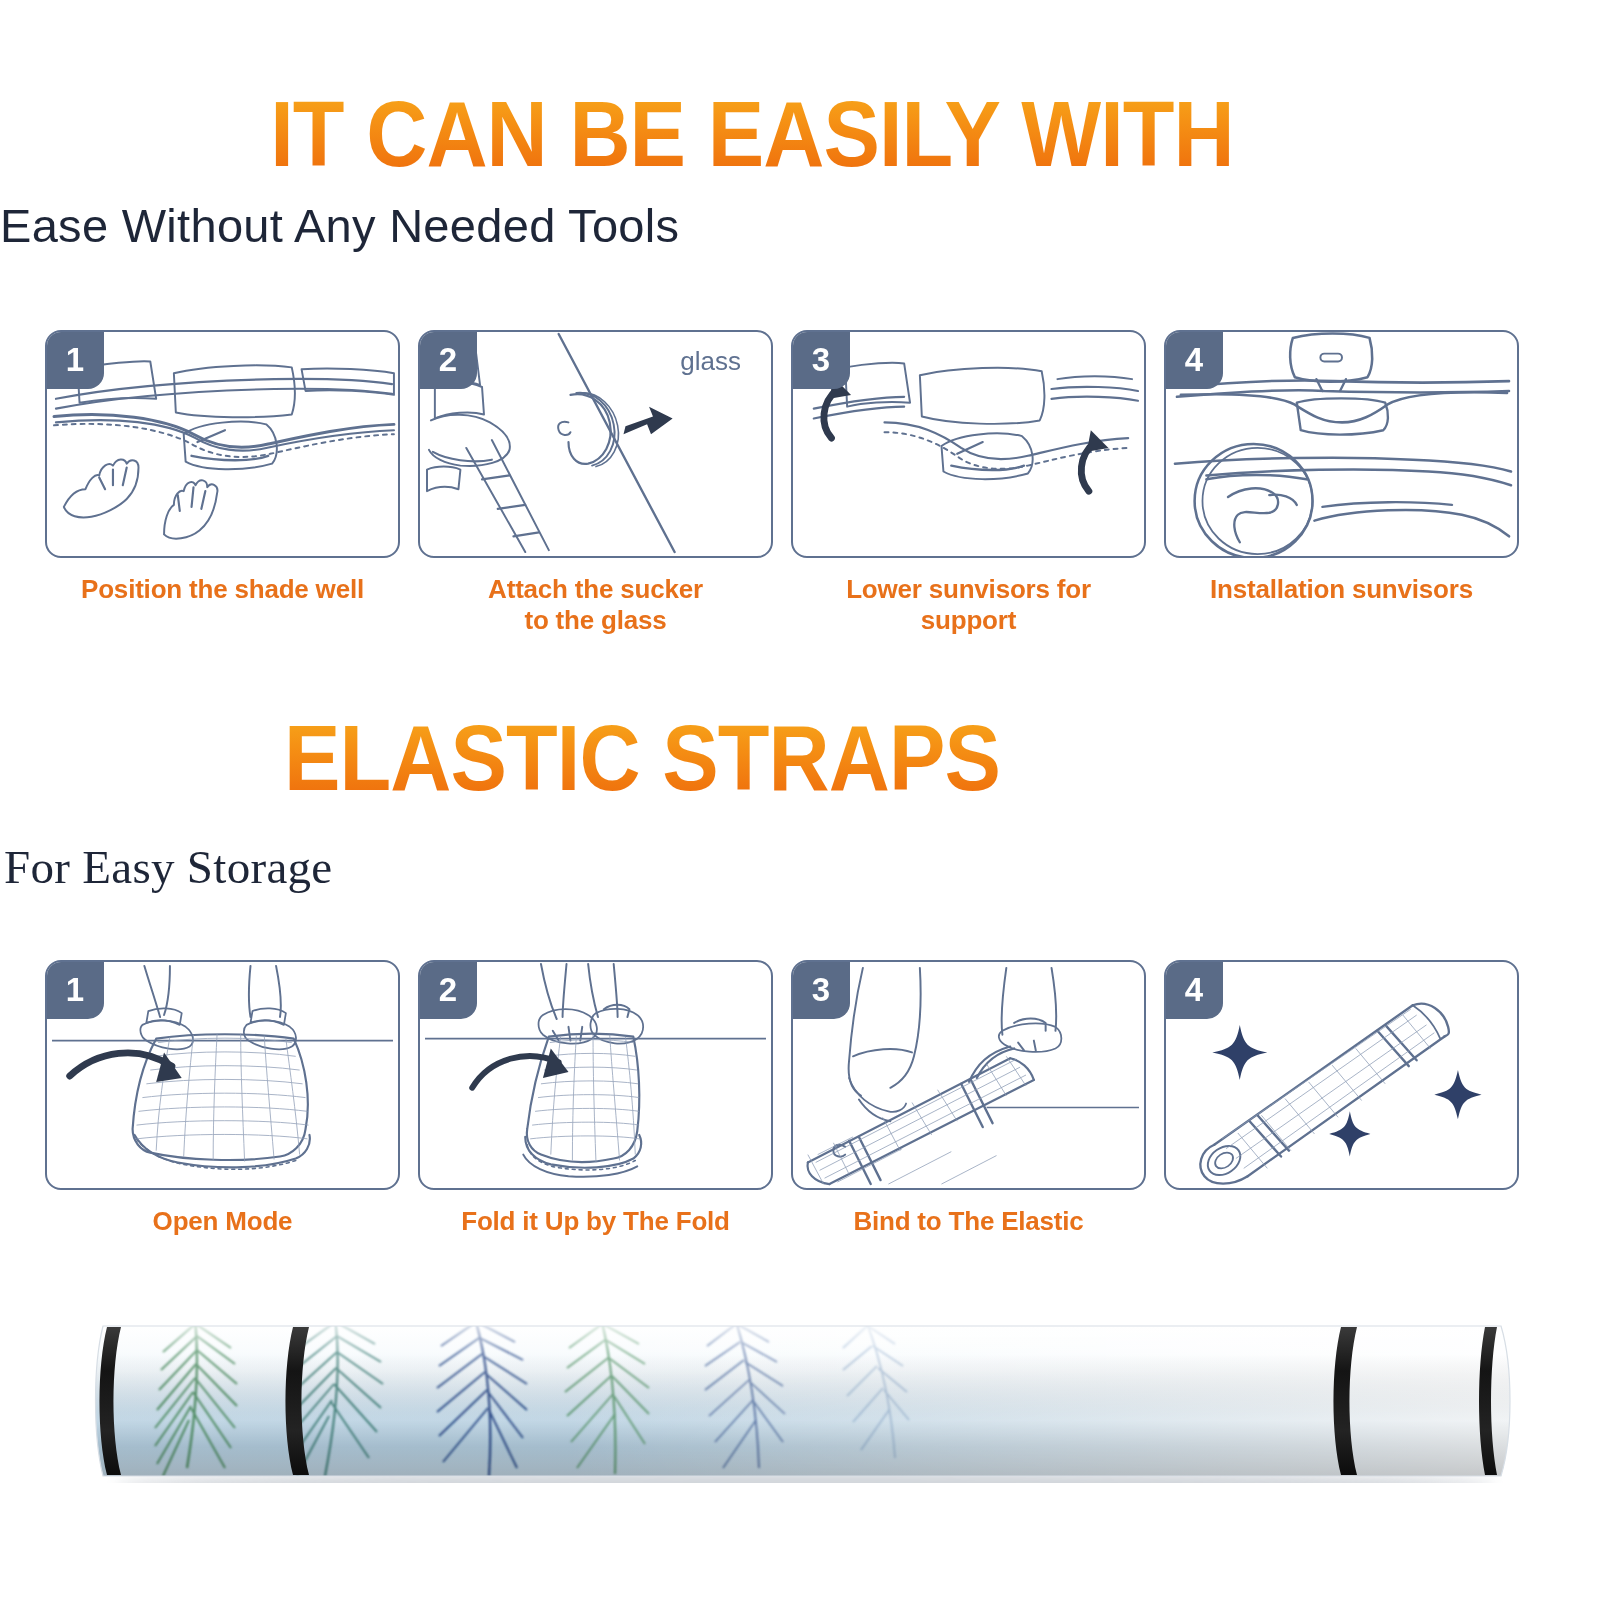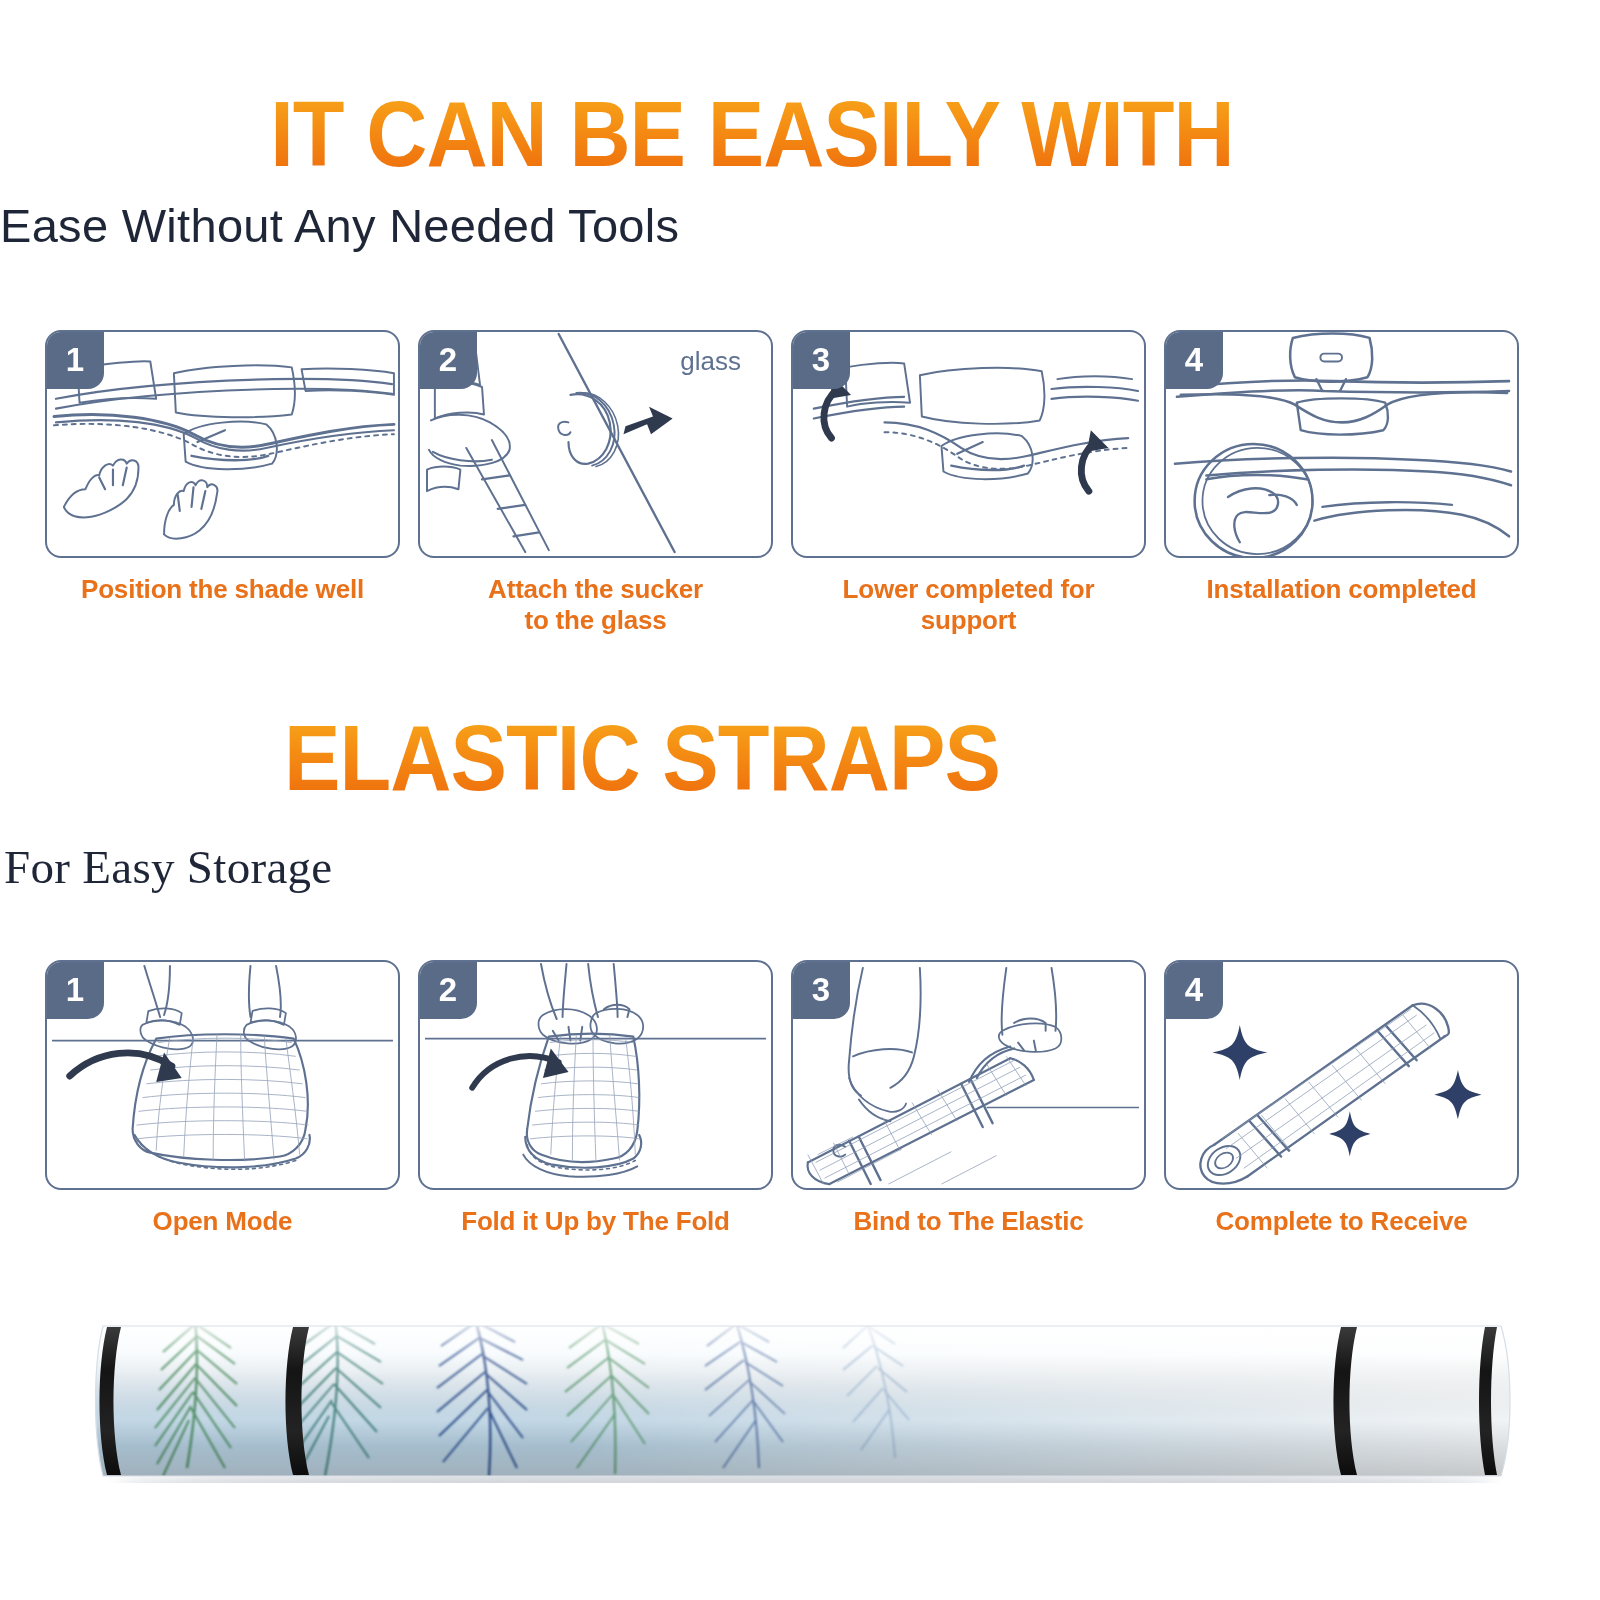--- a/index.html
+++ b/index.html
@@ -193,21 +193,21 @@
         <g fill="none" stroke="#2F3A4E" stroke-width="7" stroke-linecap="round">
           <path d="M38 108 C26 94 28 72 44 58"></path>
         </g>
         <path d="M40 46 L58 64 L36 68 Z" fill="#2F3A4E"></path>
         <g fill="none" stroke="#2F3A4E" stroke-width="7" stroke-linecap="round">
           <path d="M300 162 C288 148 290 126 306 112"></path>
         </g>
         <path d="M302 100 L320 118 L298 122 Z" fill="#2F3A4E"></path>
       </svg>
     </div>
-    <div class="caption" style="white-space:pre-line;">Lower completed for
+    <div class="caption" style="white-space:pre-line;">Lower sunvisors for
 support</div>
   </div>
 
   <div class="step">
     <div class="panel" style="height:228px;">
       <div class="badge">4</div>
       <svg viewBox="0 0 355 228">
         <g fill="none" stroke="#5F7190" stroke-width="2.4" stroke-linecap="round" stroke-linejoin="round">
 
           <path d="M128 6 C152 0 186 0 206 6 C210 20 210 36 204 46 C182 52 150 52 130 46 C124 34 124 18 128 6 Z" stroke-width="2.6"></path>
@@ -227,21 +227,21 @@
           <ellipse cx="92" cy="172" rx="56" ry="54" stroke-width="1.8"></ellipse>
           <path d="M40 150 C70 144 112 144 142 150" stroke-width="2.6"></path>
           <path d="M62 168 C76 158 96 156 108 164 C116 170 114 182 104 184 C92 186 78 180 72 186 C66 192 68 204 74 214" stroke-width="2.4"></path>
           <path d="M104 166 C116 164 128 168 132 176"></path>
 
           <path d="M150 192 C190 180 260 178 300 186 C320 190 336 198 348 208" stroke-width="2.6"></path>
           <path d="M158 178 C200 172 252 172 290 176" stroke-width="2.4"></path>
         </g>
       </svg>
     </div>
-    <div class="caption">Installation completed</div>
+    <div class="caption">Installation sunvisors</div>
   </div>
 </div>
 
 <div style="position:absolute;left:0;top:712px;width:1284px;">
   <div class="section-title">ELASTIC STRAPS</div>
 </div>
 <div style="position:absolute;left:4px;top:840px;width:1364px;font-family:Liberation Serif, serif;">
   <div class="section-sub">For Easy Storage</div>
 </div>
 
@@ -426,21 +426,20 @@
           <path d="M74 64 C78 84 82 88 102 92 C82 96 78 100 74 120 C70 100 66 96 46 92 C66 88 70 84 74 64 Z"></path>
         </g>
         <g fill="#2F4068">
           <path d="M296 110 C300 128 303 131 320 135 C303 139 300 142 296 160 C292 142 289 139 272 135 C289 131 292 128 296 110 Z"></path>
         </g>
         <g fill="#2F4068">
           <path d="M186 152 C189 168 192 171 207 175 C192 179 189 182 186 198 C183 182 180 179 165 175 C180 171 183 168 186 152 Z"></path>
         </g>
       </svg>
     </div>
-    <div class="caption">Complete to Receive</div>
   </div>
 </div>
 
 <div id="product-roll">
   <svg viewBox="0 0 1512 165" preserveAspectRatio="none" style="display:block;width:100%;height:100%;">
     <defs>
       <linearGradient id="skyGrad" x1="0" y1="0" x2="0" y2="1">
         <stop offset="0%" stop-color="#FFFFFF"></stop>
         <stop offset="32%" stop-color="#F2F8FC"></stop>
         <stop offset="55%" stop-color="#CFE2EF"></stop>

